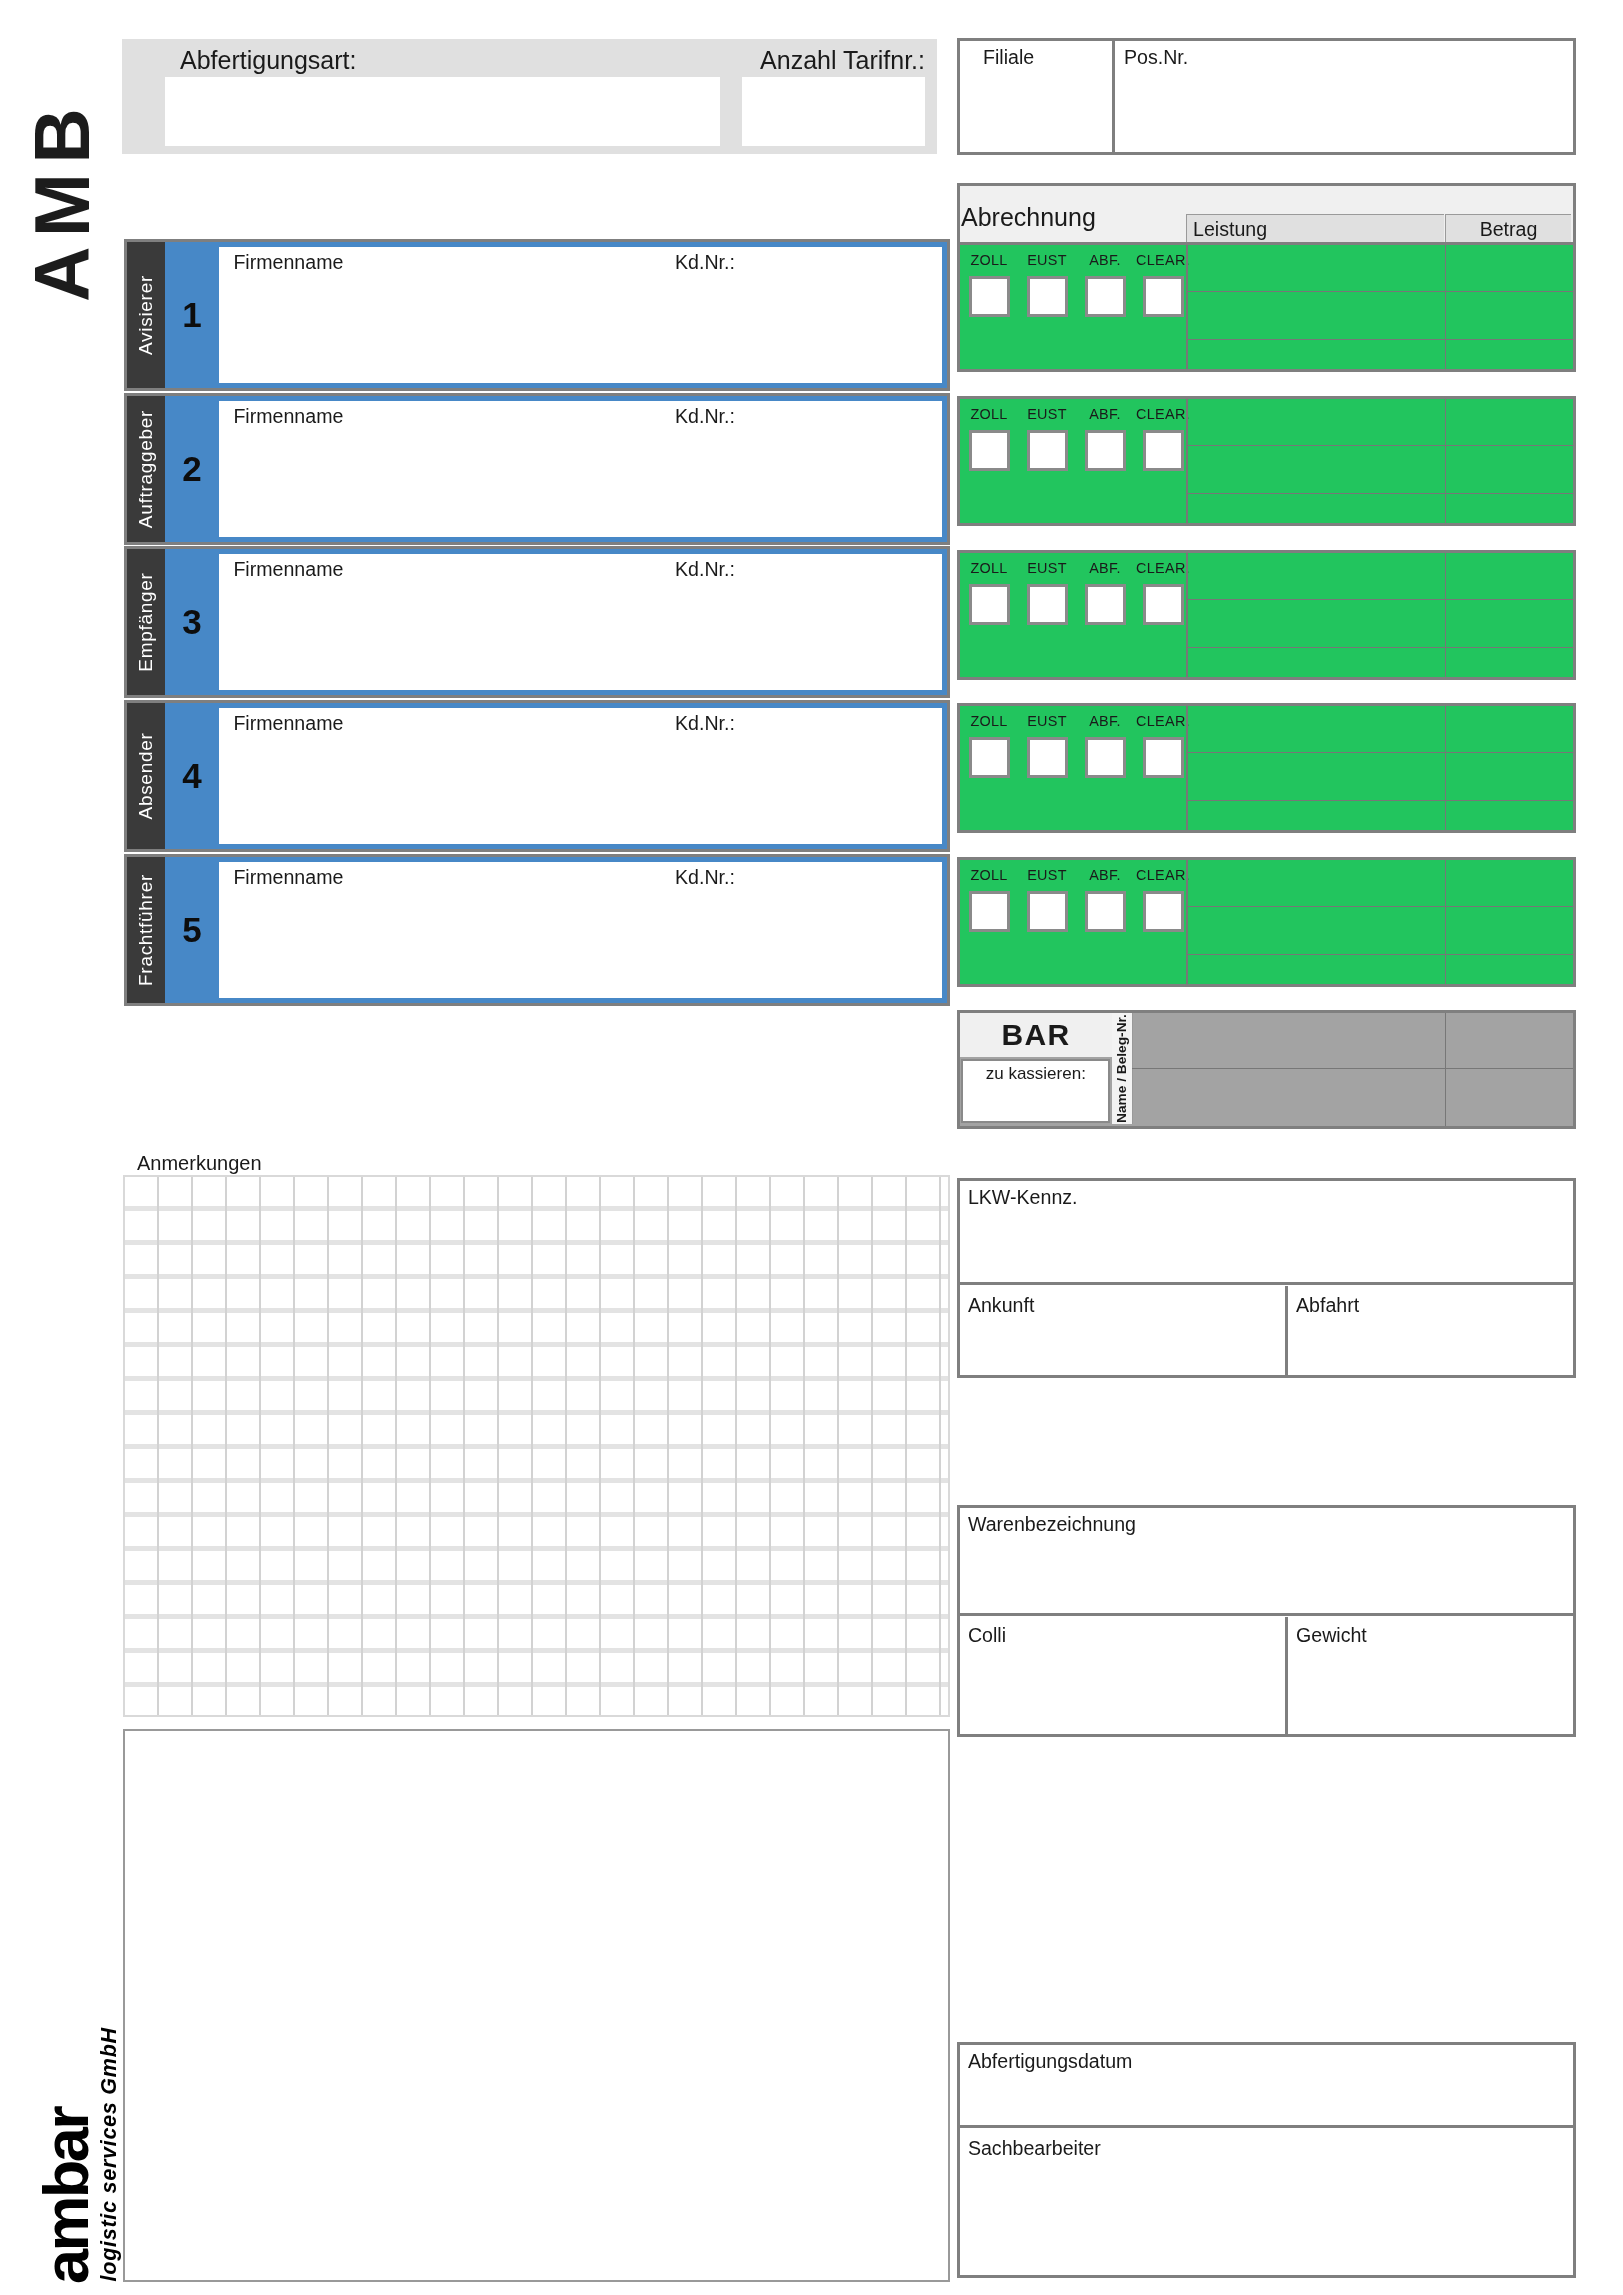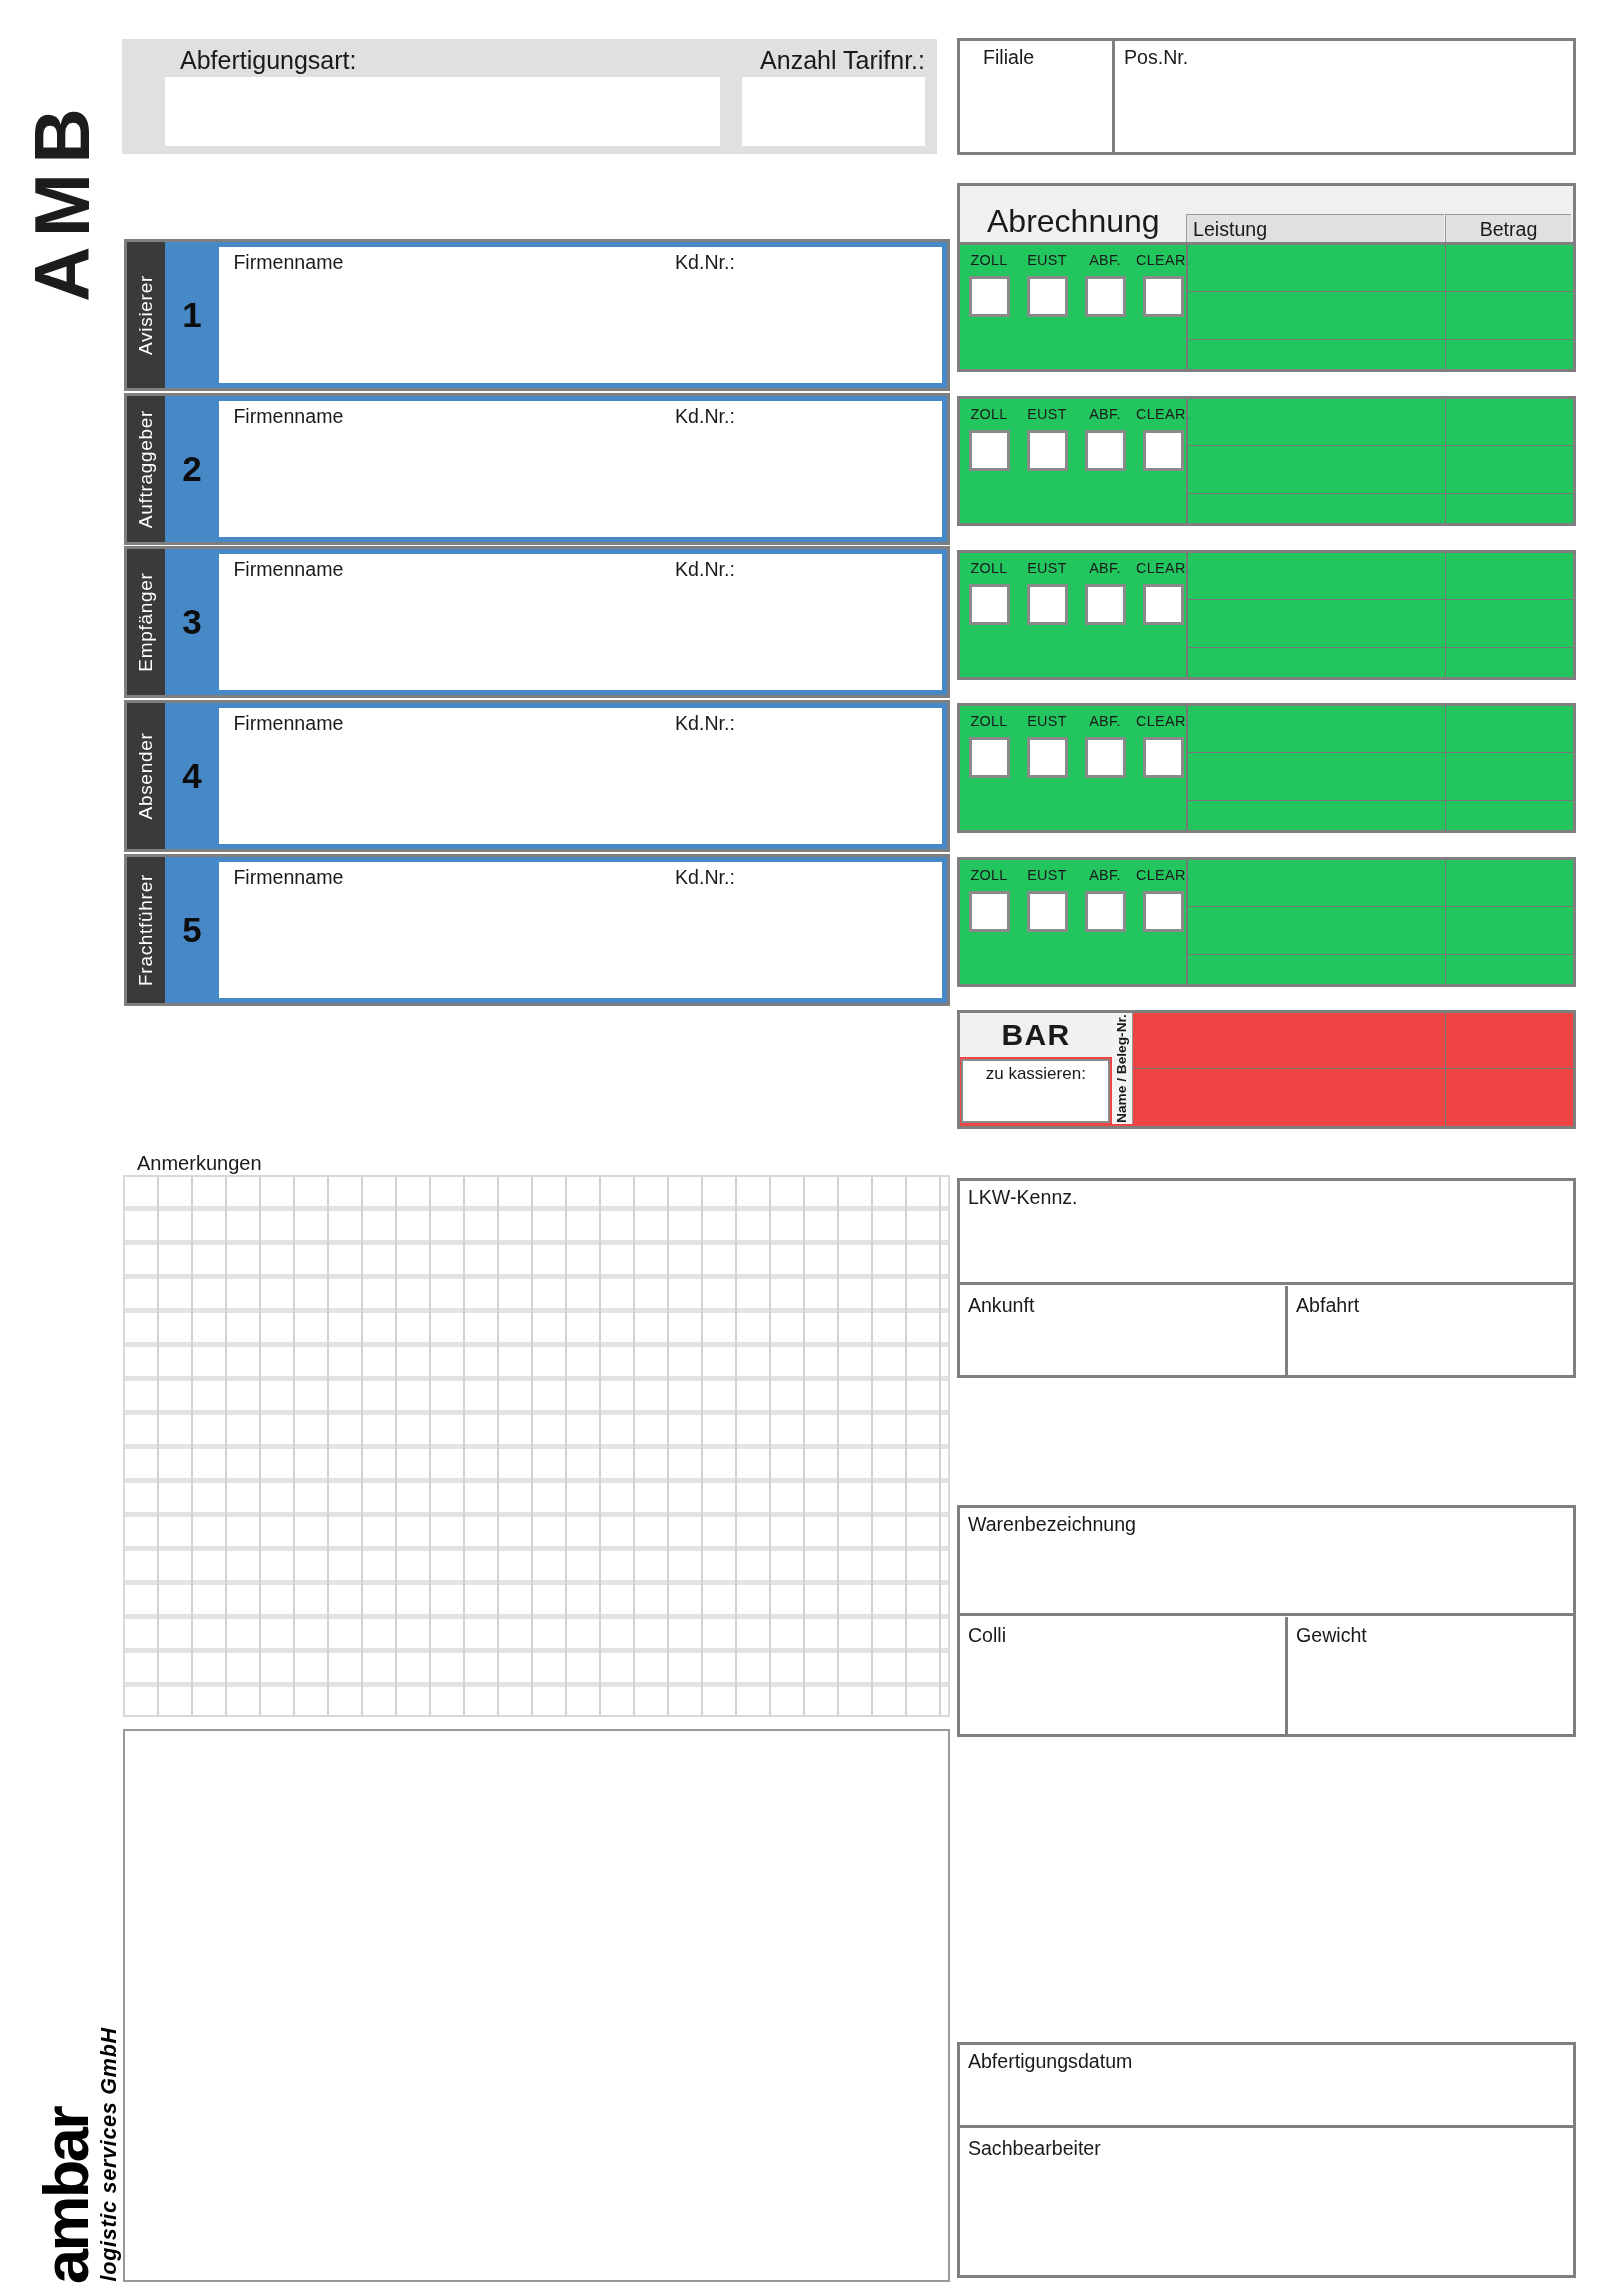--- a/index.html
+++ b/index.html
@@ -25,38 +25,38 @@
   .abf-input{position:absolute;left:43px;top:38px;width:555px;height:69px;background:#fff;}
   .tarif-title{left:615px;top:6.5px;width:188px;text-align:right;font-size:25px;}
   .tarif-input{position:absolute;left:620px;top:38px;width:183px;height:69px;background:#fff;}
 
   .filiale-box{left:957px;top:38px;width:619px;height:117px;border:3.9px solid #7f7f7f;background:#fff;box-sizing:border-box;}
   .filiale-div{position:absolute;left:152px;top:0;bottom:0;width:3.3px;background:#7f7f7f;}
   .cell-cap{position:absolute;font-size:19.6px;white-space:nowrap;}
 
   
   .abr-head{left:957px;top:183px;width:619px;height:67px;border:3.9px solid #7f7f7f;background:#f0f0f0;box-sizing:border-box;}
-  .abr-title{left:27px;top:17px;font-size:32px;}
+  .abr-title{left:1px;top:17px;font-size:25px;}
   .col-head{position:absolute;top:27.5px;height:31px;background:#e0e0e0;box-sizing:border-box;
     border-top:1.3px solid #9a9a9a;border-left:1.3px solid #9a9a9a;display:flex;align-items:center;font-size:19.6px;}
   .col-leistung{left:226px;width:258px;padding-left:6px;}
   .col-betrag{left:485px;width:126px;justify-content:center;}
 
   .abr-sec{left:957px;width:619px;height:130px;border:3.9px solid #7f7f7f;background:#22c55e;box-sizing:border-box;}
   .cb-labels{position:absolute;left:0;top:6.5px;display:flex;}
   .cb-labels span{width:58px;text-align:center;font-size:14.4px;letter-spacing:0.3px;}
   .cb-row{position:absolute;left:0;top:31px;display:flex;}
   .cb-slot{width:58px;display:flex;justify-content:center;}
   .cb{width:35px;height:35px;border:3.3px solid #8a8a8a;background:#fff;box-sizing:content-box;}
   .vl-a{position:absolute;left:226px;top:0;bottom:0;width:2px;background:#777;}
   .vl-b{position:absolute;left:485px;top:0;bottom:0;width:1.3px;background:#777;}
   .hl{position:absolute;left:226px;right:0;height:1.3px;background:#777;}
 
   
-  .bar-box{left:957px;top:1010px;width:619px;height:119px;border:3.9px solid #7f7f7f;background:#ef4444;box-sizing:border-box;}
+  .bar-box{left:957px;top:1010px;width:619px;height:119px;border:3.9px solid #7f7f7f;background:#a3a3a3;box-sizing:border-box;}
   .bar-head{position:absolute;left:0;top:0;width:152px;height:44px;background:#f0f0f0;
     display:flex;align-items:center;justify-content:center;font-size:30px;font-weight:bold;letter-spacing:1.3px;}
   .zuk-box{position:absolute;left:1.3px;top:46px;width:145px;height:60px;border:2.6px solid #8a8a8a;background:#fff;}
   .zuk-lbl{position:absolute;left:0;right:0;top:2.6px;text-align:center;font-size:17px;}
   .name-strip{position:absolute;left:152px;top:0;width:19.6px;height:111px;background:#f3f3f3;border-right:1.3px solid #999;}
   .name-rot{position:absolute;left:0;top:111px;width:111px;height:19.6px;transform:rotate(-90deg);transform-origin:0 0;
     display:flex;align-items:center;justify-content:center;font-size:13.7px;font-weight:bold;white-space:nowrap;}
   .bar-hl{position:absolute;left:172px;right:0;top:55px;height:1.3px;background:#777;}
 
   

